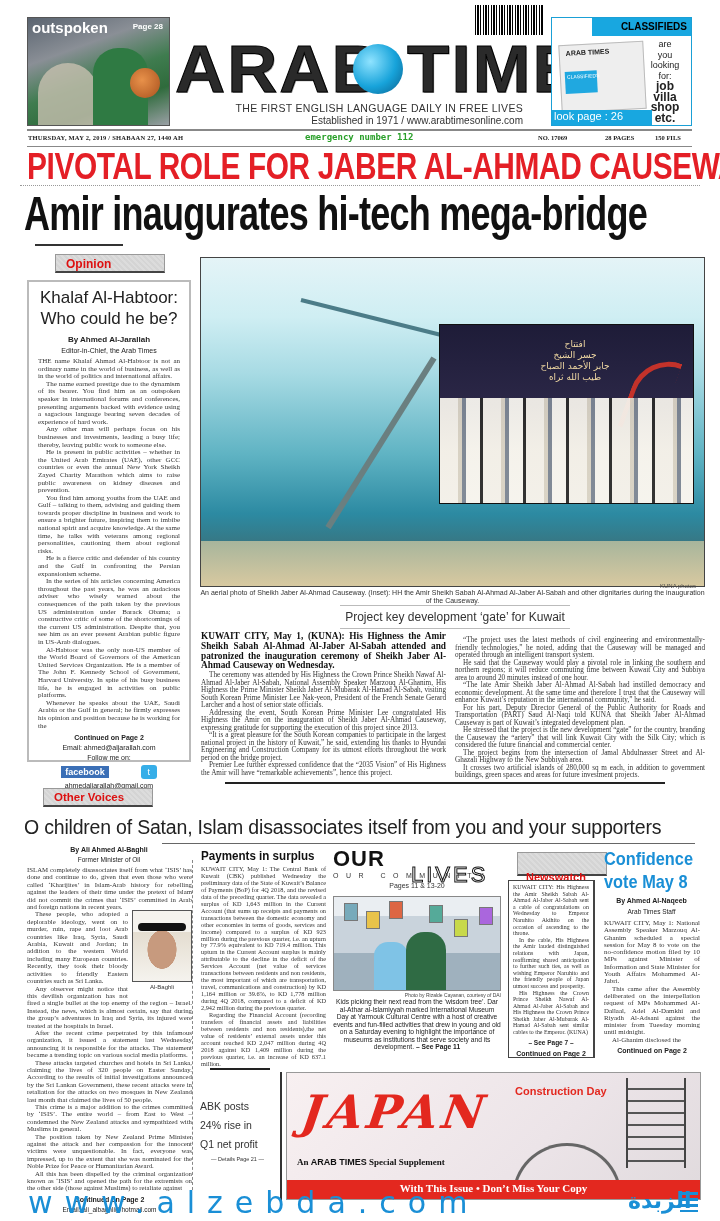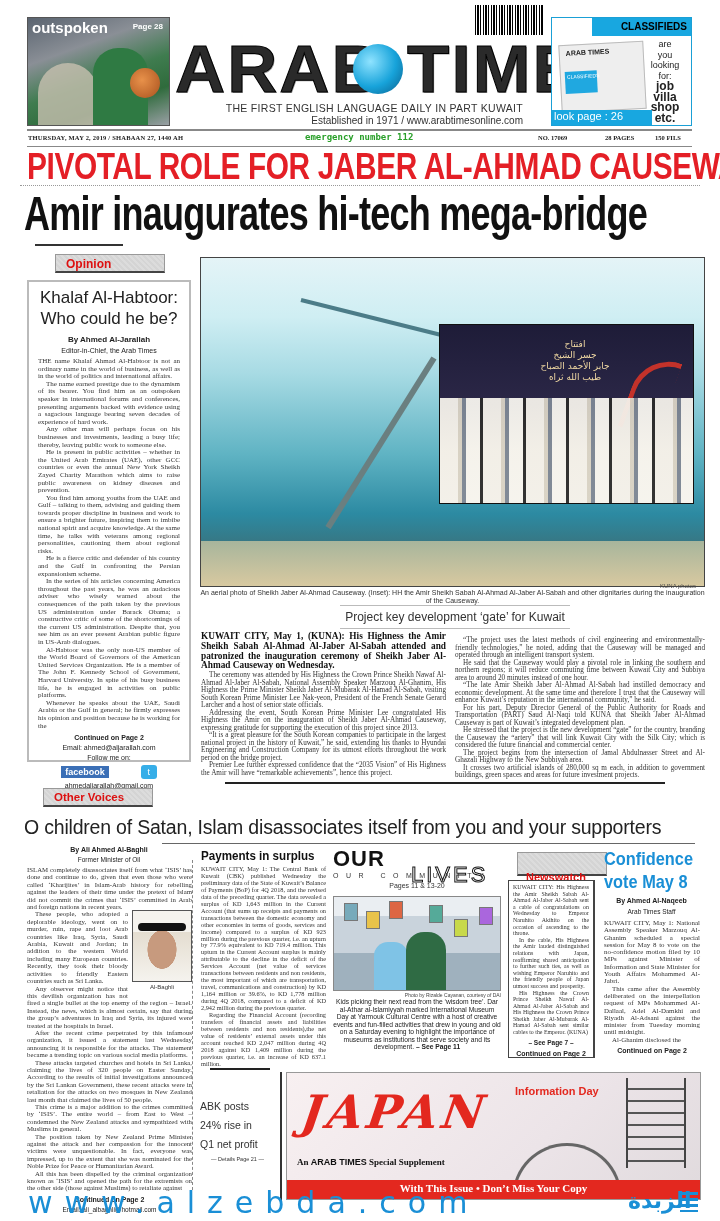--- a/index.html
+++ b/index.html
@@ -153,21 +153,21 @@
   <span class="pg">Page 28</span>
 </div>
 
 <div class="abs" id="barcode"></div>
 
 <div class="abs" id="logo">
   <span class="word" style="left:0">ARAB</span>
   <div class="globe"></div>
   <span class="word" style="left:232px">TIMES</span>
 </div>
-<div class="abs sans" id="tagline">THE FIRST ENGLISH LANGUAGE DAILY IN PART KUWAIT</div>
+<div class="abs sans" id="tagline">THE FIRST ENGLISH LANGUAGE DAILY IN FREE LIVES</div>
 <div class="abs sans" id="established">Established in 1971 / www.arabtimesonline.com</div>
 
 <div class="abs" id="classifieds">
   <div class="hdr">CLASSIFIEDS</div>
   <div class="paper">
     <span class="mini">ARAB TIMES</span>
     <span class="cl">CLASSIFIEDS</span>
   </div>
   <div class="side">
     <span class="s">are</span>
@@ -346,21 +346,21 @@
 <div class="abs" id="abk">
   <div>ABK posts</div>
   <div>24% rise in</div>
   <div>Q1 net profit</div>
 </div>
 <div class="abs" id="abk-details">— Details Page 21 —</div>
 <div class="abs" id="ad-sep"></div>
 
 <div class="abs" id="japan-ad">
   <div id="japan-word">JAPAN</div>
-  <div id="constitution">Information Day</div>
+  <div id="constitution">Construction Day</div>
   <div id="ad-bridge"></div>
   <div id="pagoda"></div>
   <div id="supplement">
     <span>An</span>
     <span class="brand">ARAB TIMES</span>
     <span>Special Supplement</span>
   </div>
   <div id="dont-miss">With This Issue • Don’t Miss Your Copy</div>
 </div>
 

